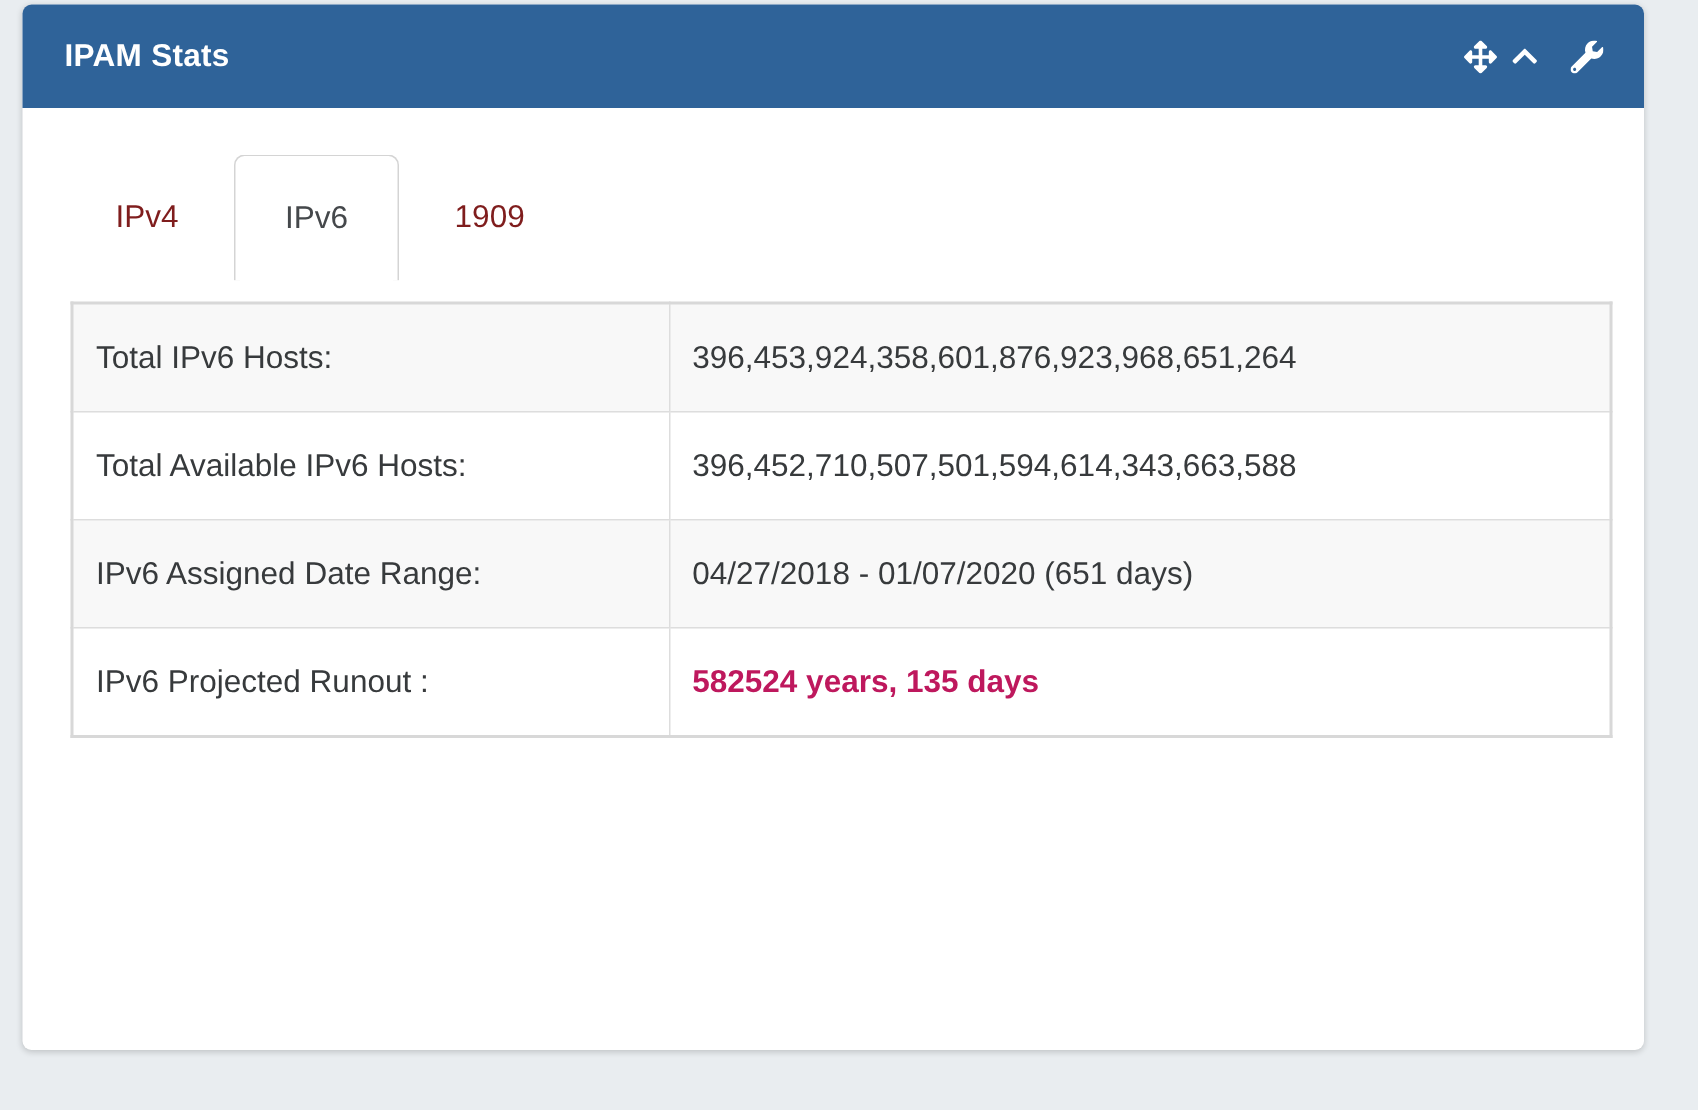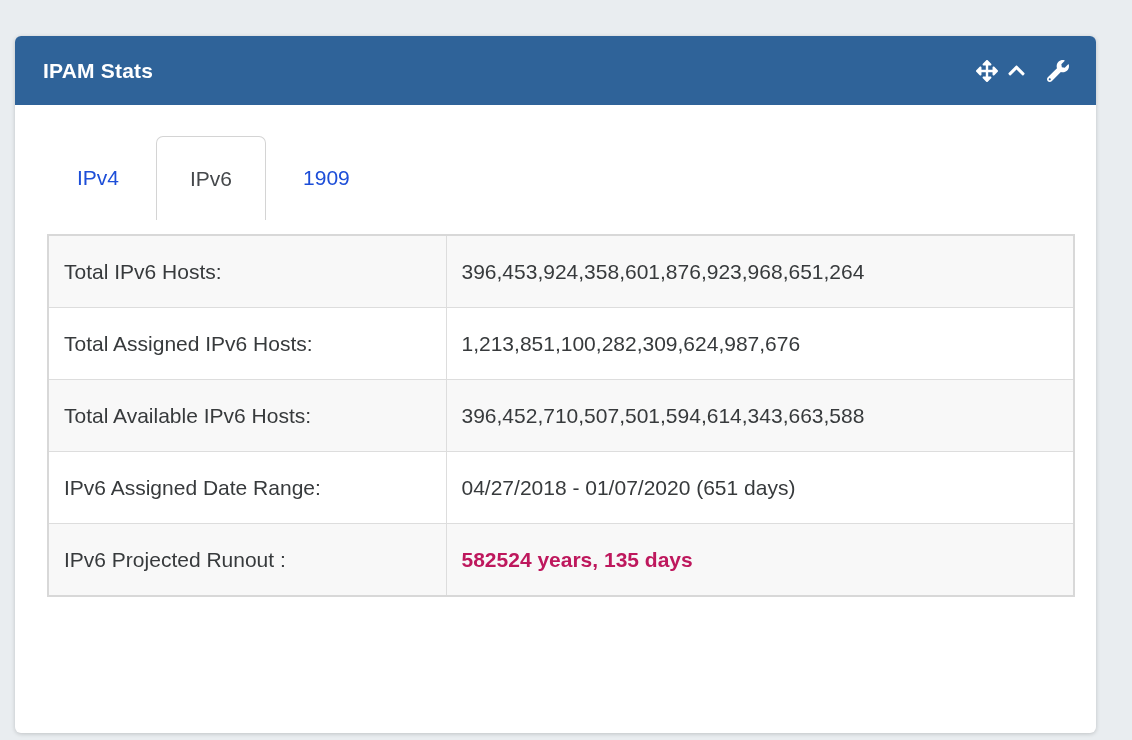--- a/index.html
+++ b/index.html
@@ -9,21 +9,21 @@
     background: #e9edf0;
     overflow: hidden;
   }
   .viewport {
     position: relative;
     width: 1132px; height: 740px;
     background: #e9edf0;
   }
   .panel {
     position: absolute;
-    left: 15px; top: 36px;
+    left: 15px; top: 3px;
     width: 1081px; height: 697px;
     background: #ffffff;
     border-radius: 6px;
     box-shadow: 0 1px 4px rgba(0,0,0,0.18);
   }
   .panel-header {
     height: 69px;
     background: #2f6399;
     border-radius: 6px 6px 0 0;
     display: flex;
@@ -60,21 +60,21 @@
     position: relative;
     z-index: 2;
     height: 82px;
   }
   .tab {
     display: flex;
     align-items: center;
     padding: 0 33px;
     margin-right: 3px;
     font-size: 21px;
-    color: #1d4ed8;
+    color: #7f1d1d;
     cursor: pointer;
     border: 1px solid transparent;
     border-bottom: none;
     border-radius: 7px 7px 0 0;
     height: 82px;
   }
   .tab.active {
     background: #ffffff;
     border-color: #d4d4d4;
     color: #45484b;
@@ -146,24 +146,20 @@
             <span>1909</span>
           </li>
 </ul>
       <table class="stats-table">
         <tbody id="table-body">
   <tr>
     <td class="label-cell">Total IPv6 Hosts:</td>
     <td class="value-cell">396,453,924,358,601,876,923,968,651,264</td>
   </tr>
 
-  <tr>
-    <td class="label-cell">Total Assigned IPv6 Hosts:</td>
-    <td class="value-cell">1,213,851,100,282,309,624,987,676</td>
-  </tr>
 
   <tr>
     <td class="label-cell">Total Available IPv6 Hosts:</td>
     <td class="value-cell">396,452,710,507,501,594,614,343,663,588</td>
   </tr>
 
   <tr>
     <td class="label-cell">IPv6 Assigned Date Range:</td>
     <td class="value-cell">04/27/2018 - 01/07/2020 (651 days)</td>
   </tr>

